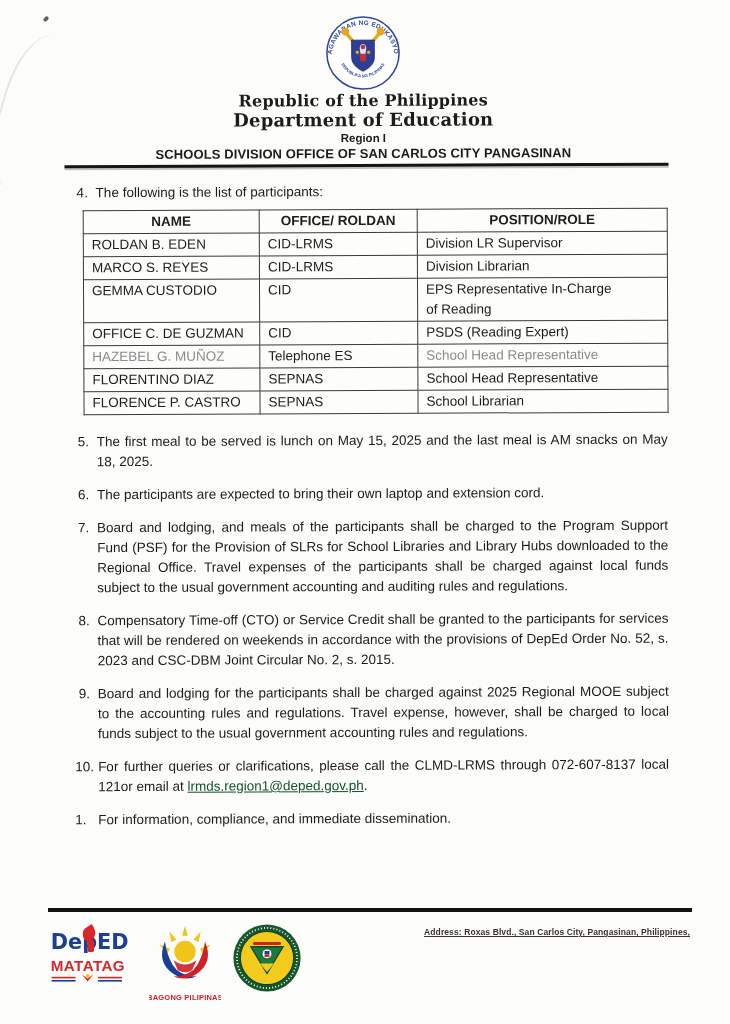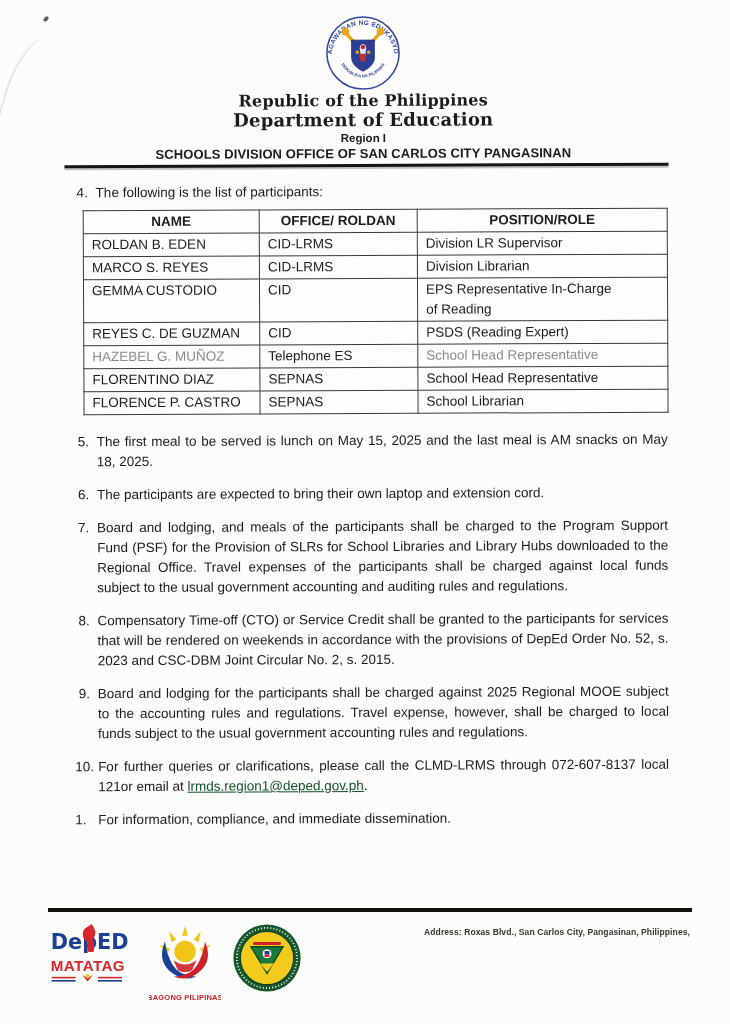--- a/index.html
+++ b/index.html
@@ -43,21 +43,21 @@
   td{height:20px;}
   col.c1{width:176px;} col.c2{width:158px;} col.c3{width:250px;}
   tr.faded td.fade{color:#8b8b8b;}
 
   
   footer{position:absolute; left:0; top:908px; width:730px;}
   .f-rule{margin:0 38px 9px 48px; height:4px; background:#14120f;}
   .f-row{display:flex; align-items:flex-start; padding:2px 40px 0 50px;}
   .f-logos{display:flex; align-items:flex-start; gap:11px;}
   .f-contact{margin-left:auto; text-align:right; font-size:8.5px; font-weight:bold;
-    line-height:13px; color:#3b342d; padding-top:3px; letter-spacing:.1px;}
+    line-height:13px; color:#3b342d; padding-top:3px; letter-spacing:.1px;text-decoration:underline;}
 </style>
 </head>
 <body>
 
 <div class="page">
   <div class="crease"></div>
   <div class="speck"></div>
 
   <div class="sheet">
     <header>
@@ -120,21 +120,21 @@
             <td>CID-LRMS</td>
             <td>Division Librarian</td>
           </tr>
           <tr>
             <td>GEMMA CUSTODIO</td>
             <td>CID</td>
             <td>EPS Representative In-Charge
 of Reading</td>
           </tr>
           <tr>
-            <td>REYES C. DE GUZMAN</td>
+            <td>OFFICE C. DE GUZMAN</td>
             <td>CID</td>
             <td>PSDS (Reading Expert)</td>
           </tr>
           <tr class="faded">
             <td class="fade">HAZEBEL G. MUÑOZ</td>
             <td>Telephone ES</td>
             <td class="fade">School Head Representative</td>
           </tr>
           <tr>
             <td>FLORENTINO DIAZ</td>

